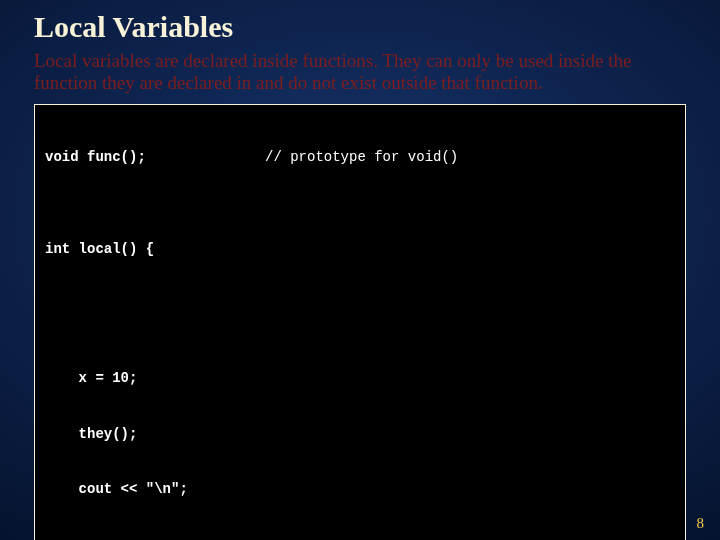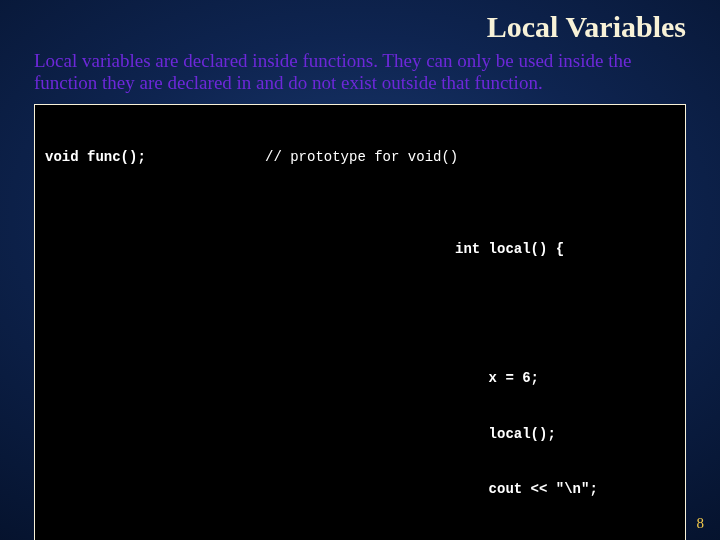--- a/index.html
+++ b/index.html
@@ -12,45 +12,44 @@
   body {
     background: radial-gradient(ellipse 900px 600px at 50% 40%, #1a3970 0%, #0e2450 30%, #061430 65%, #000510 100%);
     font-family: Georgia, 'Times New Roman', serif;
     color: #f5f0d0;
     position: relative;
   }
   .slide {
     padding: 8px 34px 0 34px;
   }
   .title {
-    text-align: right;
+    text-align: left;
     font-size: 30px;
     font-weight: bold;
     color: #f8f2d8;
     margin: 2px 0 6px 0;
   }
   .desc {
     font-size: 19px;
     line-height: 1.15;
-    color: #6d28d9;
+    color: #7f1d1d;
     margin-bottom: 10px;
   }
   .codebox {
     background: #000000;
     border: 1px solid #f8f2d8;
     padding: 6px 10px 6px 10px;
     font-family: 'Courier New', Courier, monospace;
     font-size: 14px;
     line-height: 1.32;
     color: #ffffff;
     white-space: pre;
   }
   .codeline {
     display: flex;
-    justify-content: flex-end;
   }
   .cleft {
     width: 220px;
     flex: 0 0 220px;
   }
   .cright {
     flex: 1;
   }
   .bold {
     font-weight: bold;
@@ -70,22 +69,22 @@
 <div class="slide">
   <div class="title">Local Variables</div>
   <div class="desc">Local variables are declared inside functions.  They can only be used inside the function they are declared in and do not exist outside that function.</div>
 
   <div class="codebox">
     <div class="codeline"><span class="cleft bold">void func();</span><span class="cright">// prototype for void()</span></div>
     <div class="codeline"><span class="cleft"></span></div>
     <div class="codeline"><span class="cleft bold">int local() {</span></div>
     <div class="codeline"></div>
     <div class="codeline"><span class="cleft"></span></div>
-    <div class="codeline"><span class="cleft bold">    x = 6;</span></div>
-    <div class="codeline"><span class="cleft bold">    local();</span></div>
+    <div class="codeline"><span class="cleft bold">    x = 10;</span></div>
+    <div class="codeline"><span class="cleft bold">    they();</span></div>
     <div class="codeline"><span class="cleft bold">    cout &lt;&lt; "\n";</span></div>
     
     
     
     <div class="codeline"><span class="cleft"></span></div>
     
     
     
     
     

